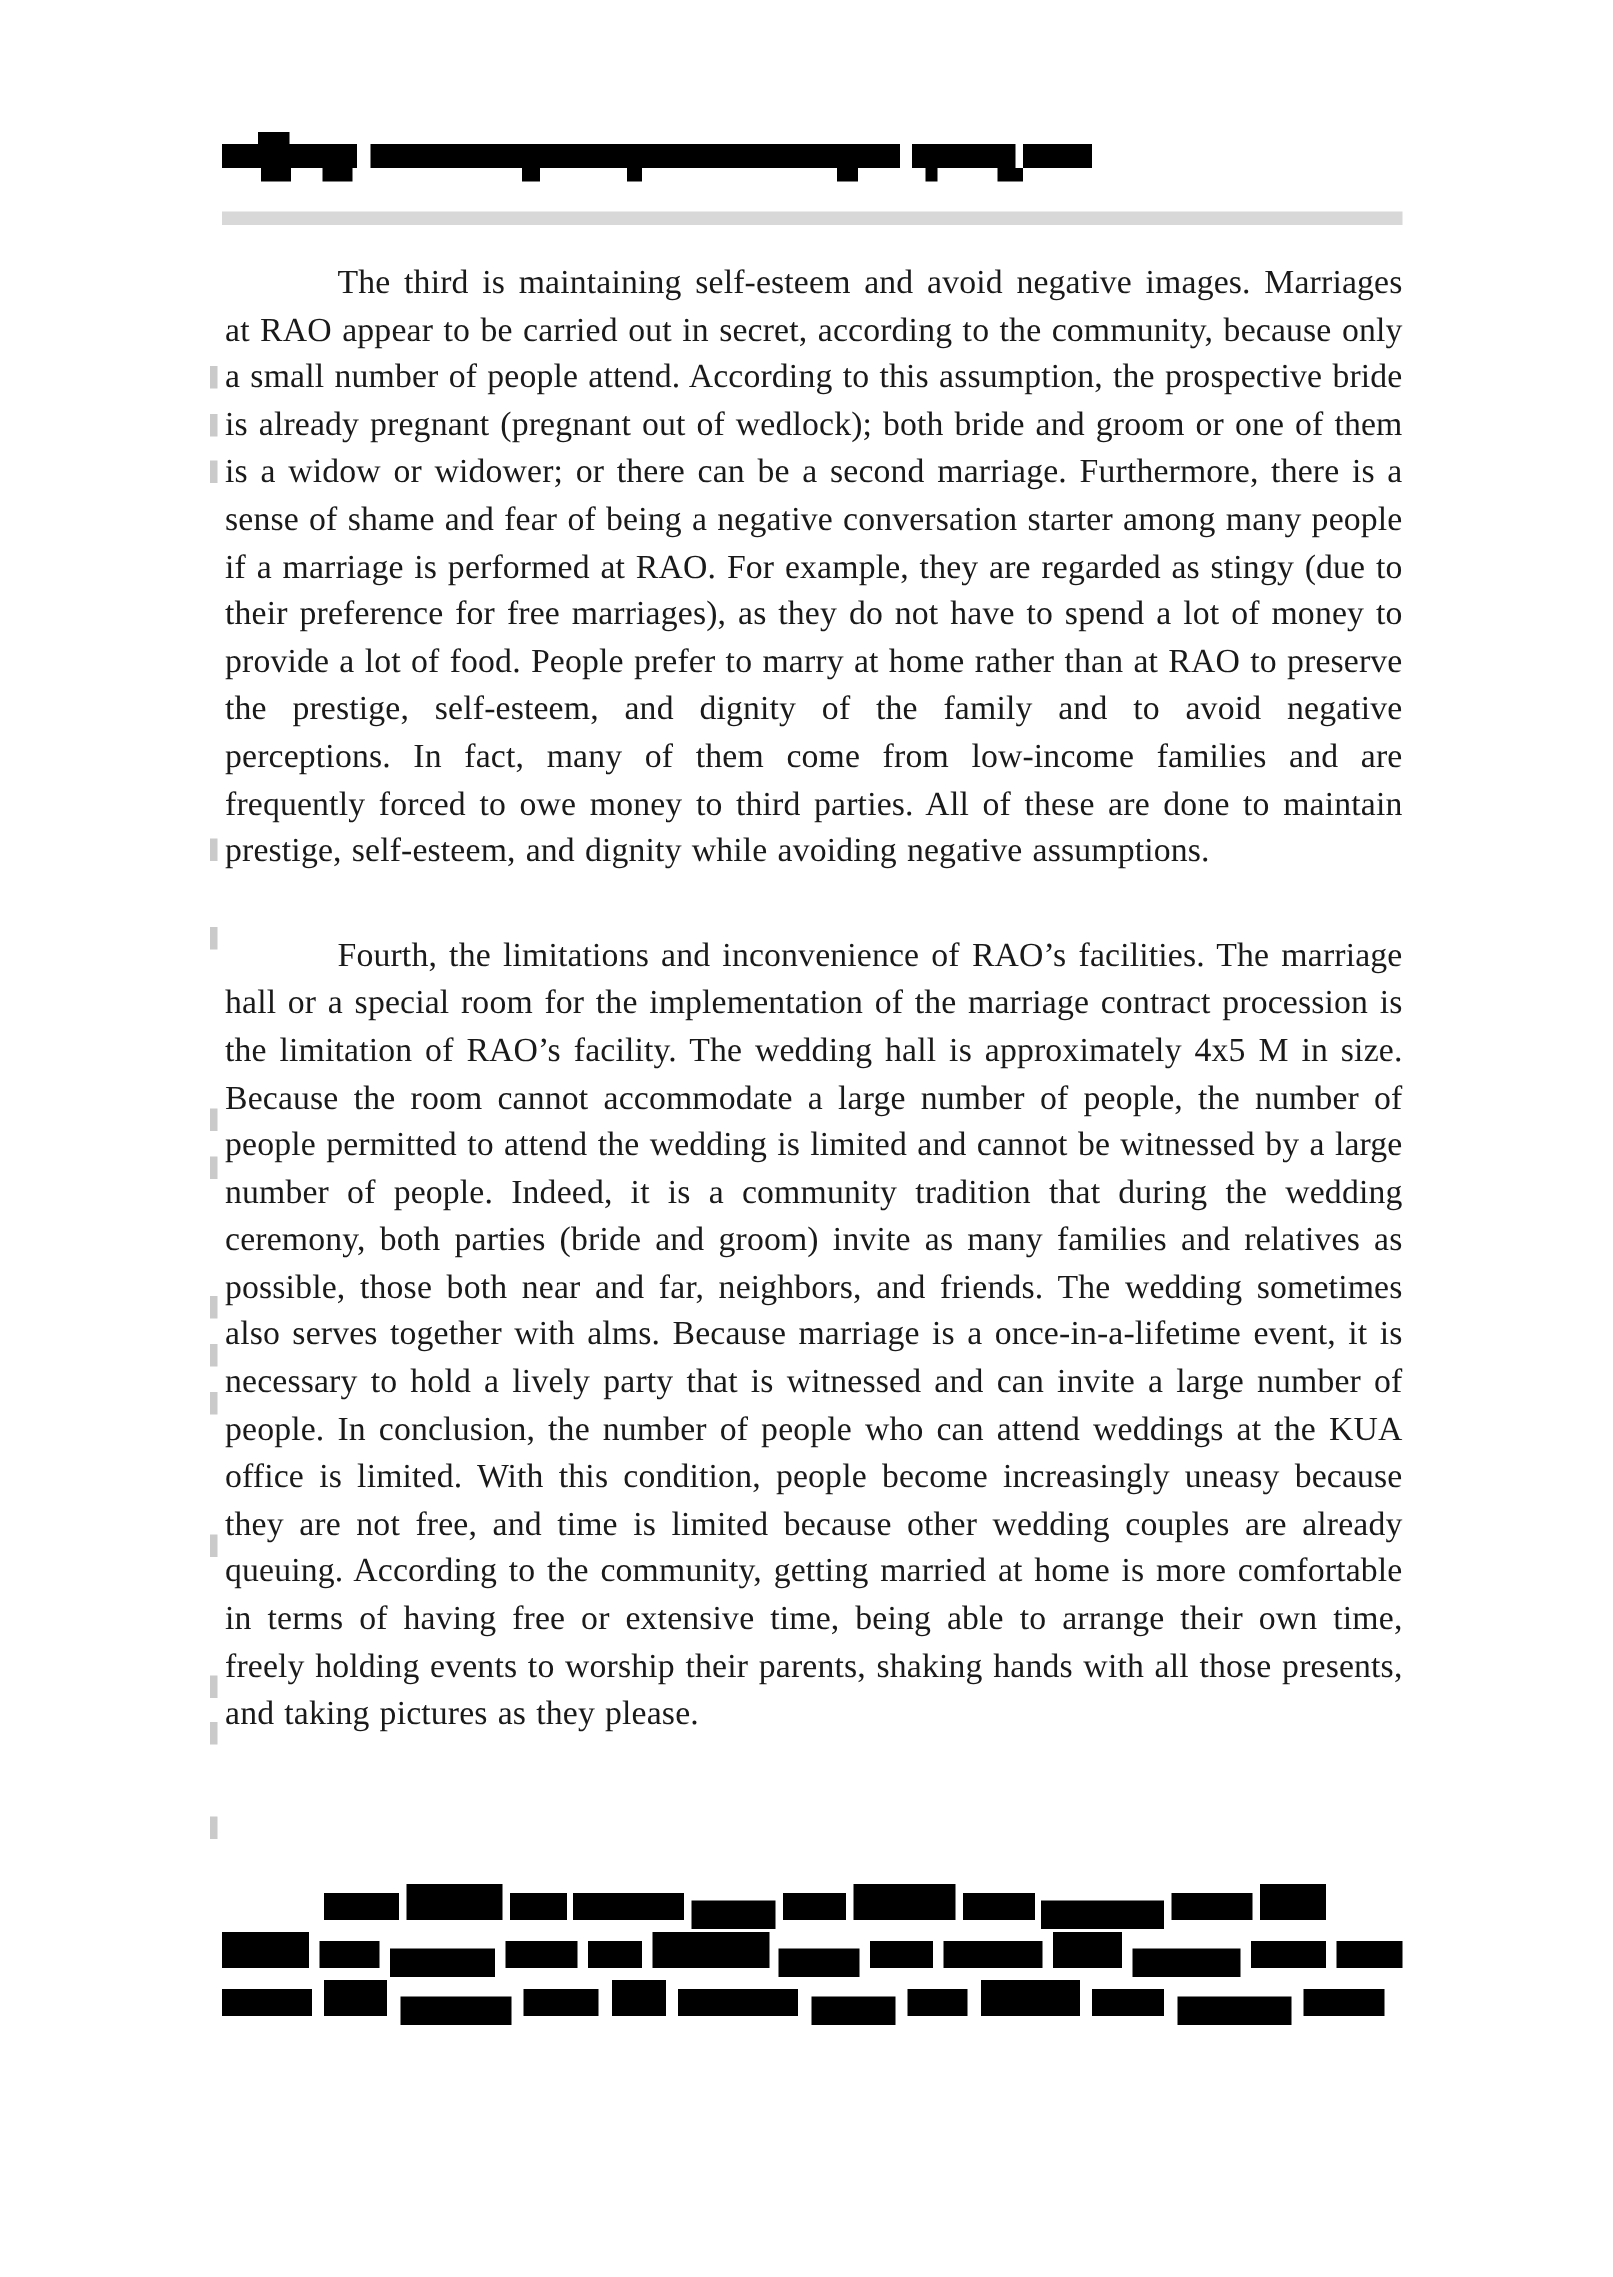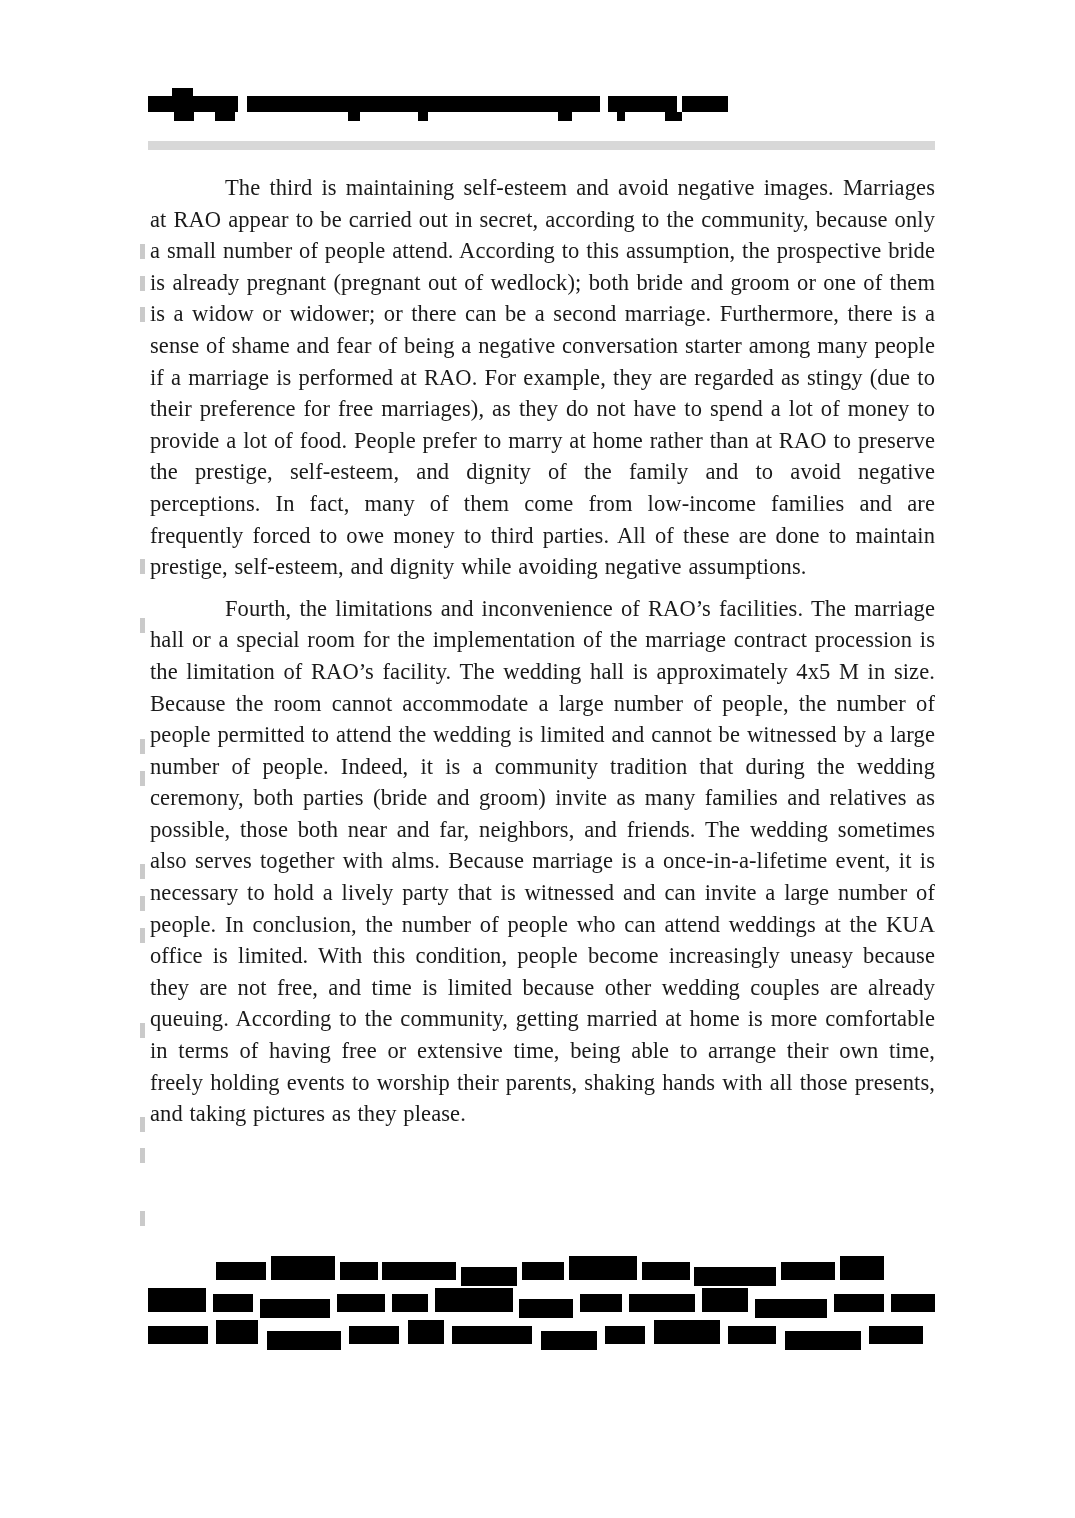--- a/index.html
+++ b/index.html
@@ -32,21 +32,21 @@
   .para{
     margin:0;
     font-size:22.5px;
     line-height:31.6px;
     text-align:justify;
     text-indent:75px;
     color:var(--text);
     letter-spacing:0.1px;
     word-spacing:1px;
   }
-  .para + .para{margin-top:10px;}
+  .para + .para{margin-top:38px;}
   
   .redacted-footer{position:absolute;left:148px;top:1256px;}
   .rrow{
     display:flex;
     justify-content:space-between;
     align-items:flex-end;
     height:24px;
     margin-bottom:8px;
   }
   .rrow i{display:block;background:var(--redaction);height:18px;flex:0 0 auto;}

